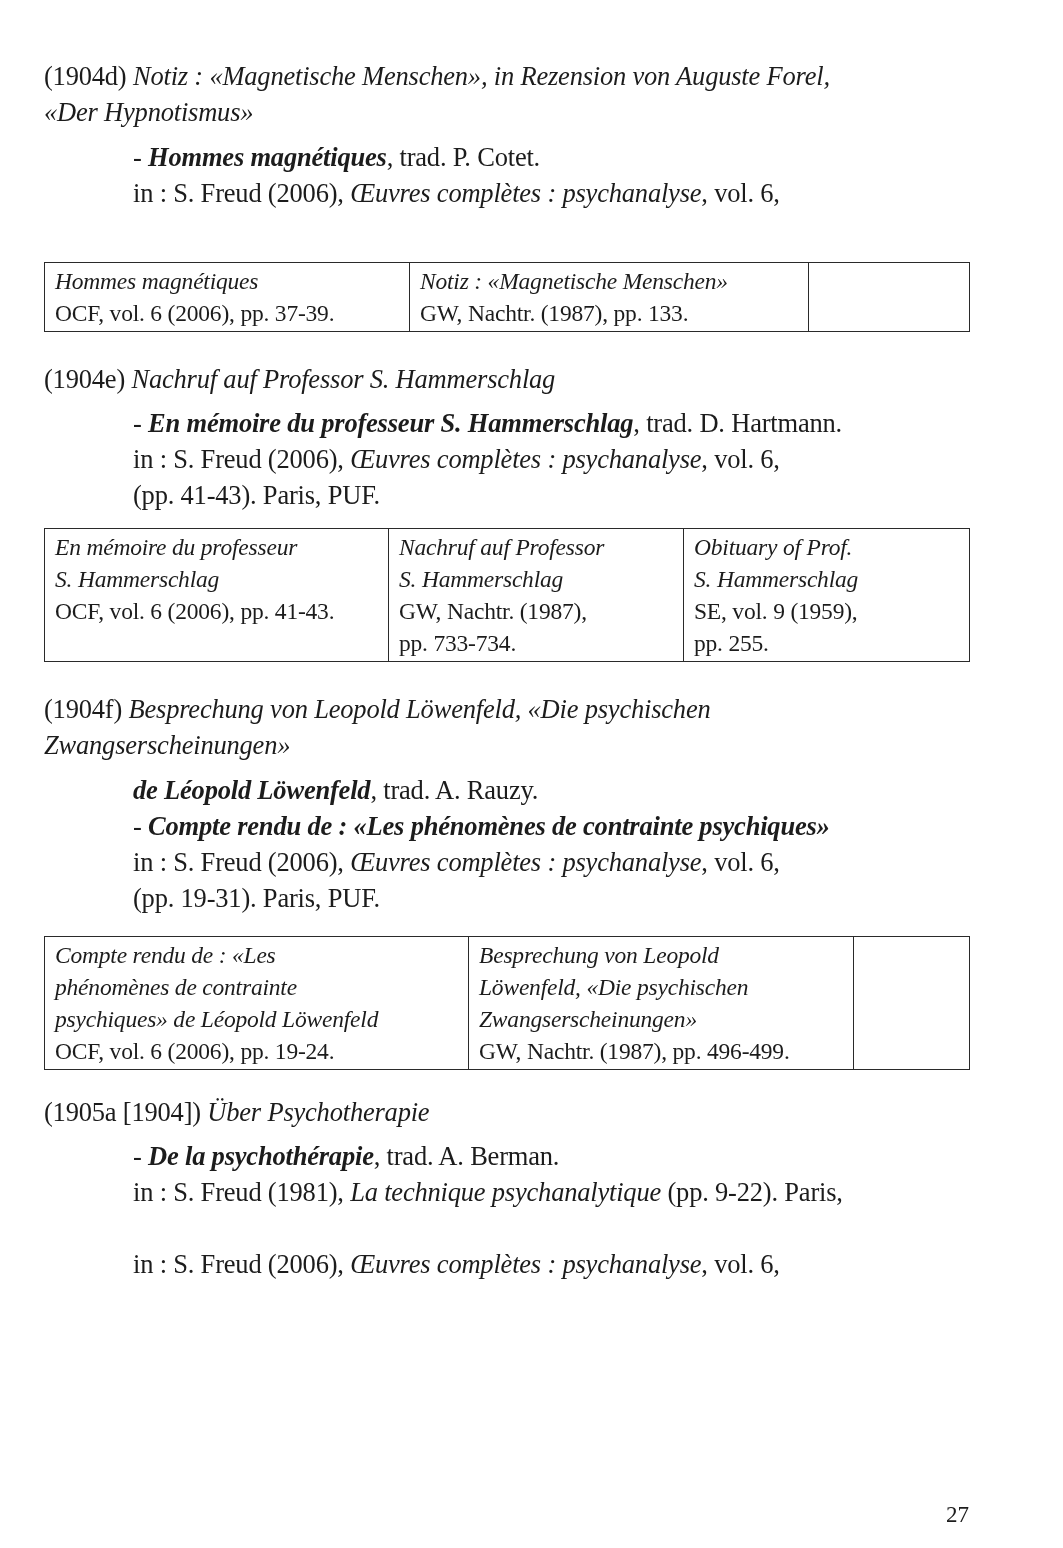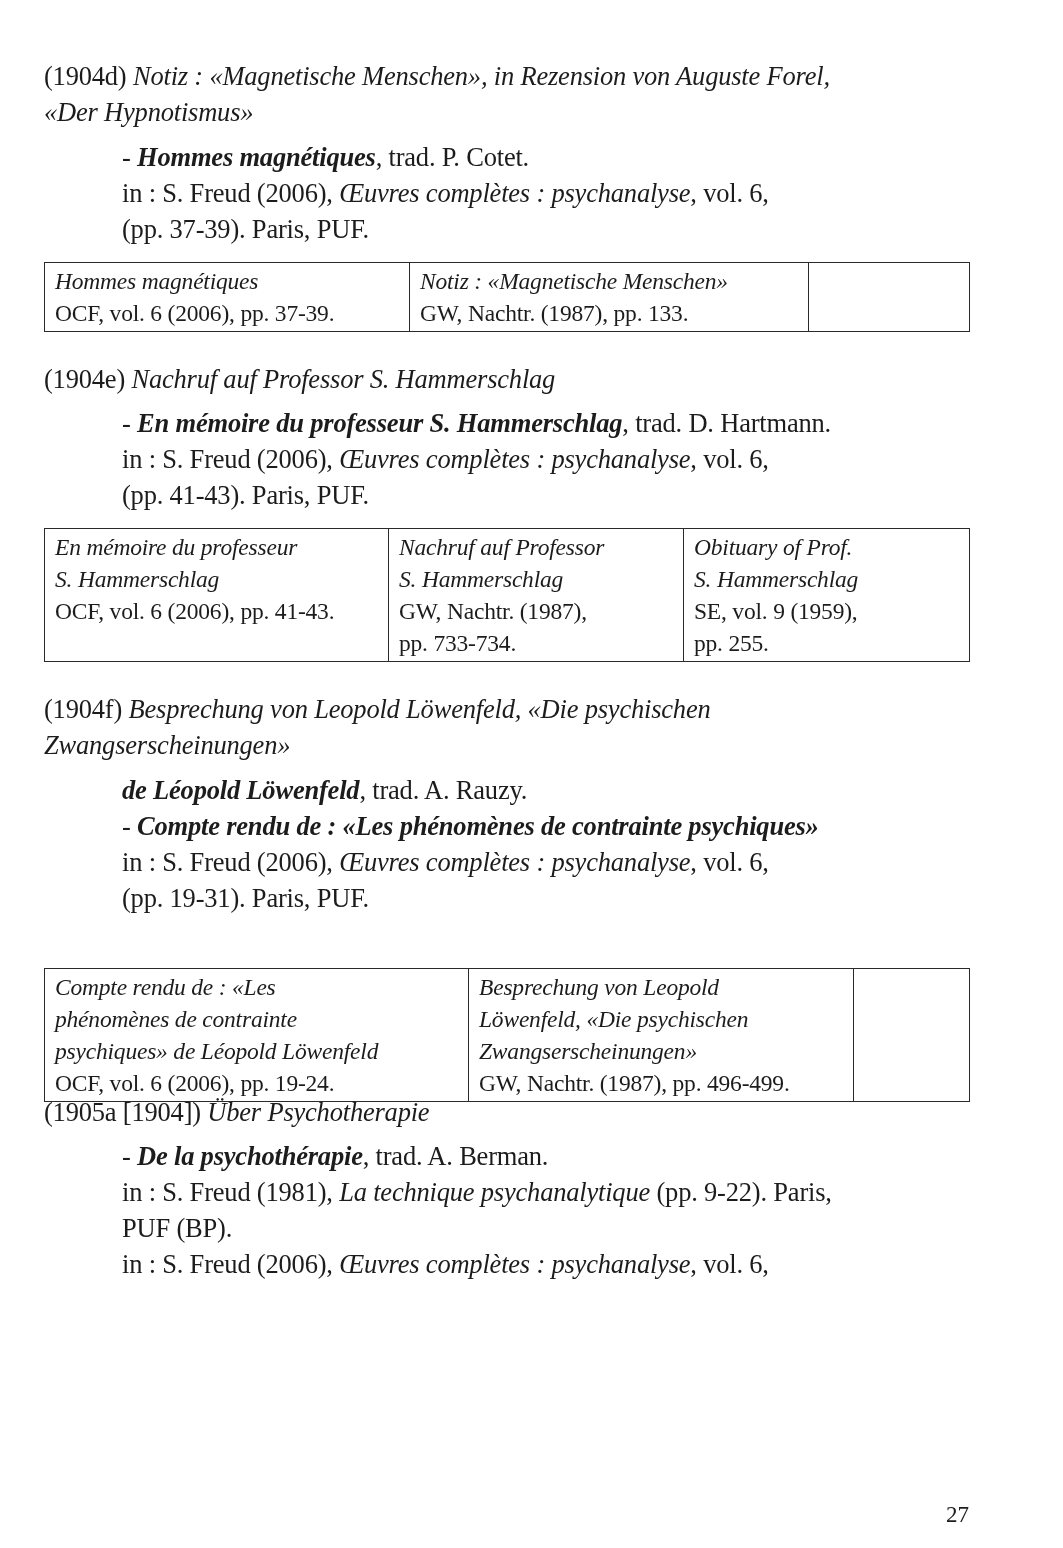--- a/index.html
+++ b/index.html
@@ -16,21 +16,21 @@
       position: absolute; left: 44px; width: 930px;
       font-size: 26.5px; line-height: 36px;
       letter-spacing: -0.2px;
     }
     .entry-head .title { font-style: italic; }
     .trans {
       position: absolute; left: 122px; width: 850px;
       font-size: 26.5px; line-height: 36px;
       letter-spacing: -0.2px;
     }
-    .trans .line { display: block; white-space: nowrap; }
+    .trans .line { display: block; white-space: nowrap; margin-left: 11px; }
     .bi { font-weight: bold; font-style: italic; }
     .it { font-style: italic; }
     table.ref {
       position: absolute; left: 44px; width: 926px;
       border-collapse: collapse;
       font-size: 23.5px; line-height: 32px;
       letter-spacing: -0.2px;
     }
     table.ref td {
       border: 1.5px solid #2a2a2a;
@@ -49,21 +49,20 @@
 
 <div class="page">
 
   <div class="entry-head" style="top:58px;">
     <span>(1904d) </span><span class="title">Notiz : «Magnetische Menschen», in Rezension von Auguste Forel,</span><br>
     <span class="title">«Der Hypnotismus»</span>
   </div>
   <div class="trans" style="top:139px;">
     <span class="line"><span>- </span><span class="bi">Hommes magnétiques</span><span>, trad. P. Cotet.</span></span>
     <span class="line"><span>in : S. Freud (2006), </span><span class="it">Œuvres complètes : psychanalyse</span><span>, vol. 6,</span></span>
-    <span class="line">(pp. 37-39). Paris, PUF.</span>
   </div>
   <table class="ref" style="top:262px;">
     <tbody>
         <tr>
       <td style="width:346px;">
         <span class="cell-line it">Hommes magnétiques</span>
         <span class="cell-line">OCF, vol. 6 (2006), pp. 37-39.</span>
       </td>
       <td style="width:380px;">
         <span class="cell-line it">Notiz : «Magnetische Menschen»</span>
@@ -109,21 +108,21 @@
   <div class="entry-head" style="top:691px;">
     <span>(1904f) </span><span class="title">Besprechung von Leopold Löwenfeld, «Die psychischen</span><br>
     <span class="title">Zwangserscheinungen»</span>
   </div>
   <div class="trans" style="top:772px;">
     <span class="line"><span class="bi">de Léopold Löwenfeld</span><span>, trad. A. Rauzy.</span></span>
     <span class="line"><span>- </span><span class="bi">Compte rendu de : «Les phénomènes de contrainte psychiques»</span></span>
     <span class="line"><span>in : S. Freud (2006), </span><span class="it">Œuvres complètes : psychanalyse</span><span>, vol. 6,</span></span>
     <span class="line">(pp. 19-31). Paris, PUF.</span>
   </div>
-  <table class="ref" style="top:968px;">
+  <table class="ref" style="top:936px;">
     <tbody>
         <tr>
       <td style="width:405px;">
         <span class="cell-line it">Compte rendu de : «Les</span>
         <span class="cell-line it">phénomènes de contrainte</span>
         <span class="cell-line it">psychiques» de Léopold Löwenfeld</span>
         <span class="cell-line">OCF, vol. 6 (2006), pp. 19-24.</span>
       </td>
       <td style="width:366px;">
         <span class="cell-line it">Besprechung von Leopold</span>
@@ -135,20 +134,19 @@
     </tr>
   </tbody>
     </table>
 
   <div class="entry-head" style="top:1094px;">
     <span>(1905a [1904]) </span><span class="title">Über Psychotherapie</span>
   </div>
   <div class="trans" style="top:1138px;">
     <span class="line"><span>- </span><span class="bi">De la psychothérapie</span><span>, trad. A. Berman.</span></span>
     <span class="line"><span>in : S. Freud (1981), </span><span class="it">La technique psychanalytique</span><span> (pp. 9-22). Paris,</span></span>
-    <span class="line">PUF (BP).</span>
   </div>
   <div class="trans" style="top:1246px;">
     <span class="line"><span>in : S. Freud (2006), </span><span class="it">Œuvres complètes : psychanalyse</span><span>, vol. 6,</span></span>
   </div>
 
   <div class="page-number">27</div>
 </div>
 
 </body></html>

